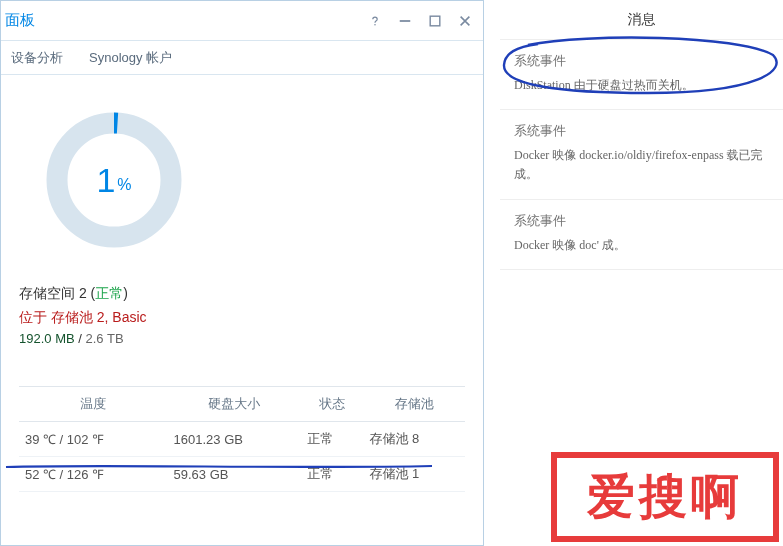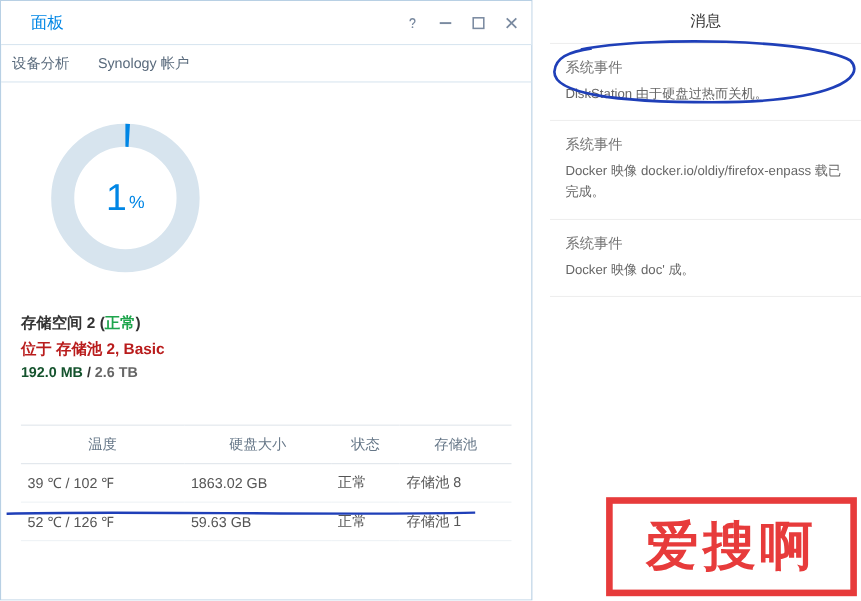--- a/index.html
+++ b/index.html
@@ -20,21 +20,21 @@
   height: 546px;
   border: 1px solid #b8d0e4;
   background: #fff;
 }
 .titlebar {
   height: 40px;
   background: #fff;
   border-bottom: 1px solid #d9e6f0;
   display: flex;
   align-items: center;
-  padding: 0 27px;
+  padding: 0 4px;
   position: relative;
 }
 .titlebar .title {
   color: #0086e5;
   font-size: 15px;
   font-weight: 500;
 }
 .titlebar .controls {
   position: absolute;
   right: 10px;
@@ -78,21 +78,21 @@
 .donut .center {
   position: absolute;
   top: 0; left: 0; right: 0; bottom: 0;
   display: flex;
   align-items: center;
   justify-content: center;
   color: #0086e5;
 }
 .donut .center .num { font-size: 34px; font-weight: 300; }
 .donut .center .pct { font-size: 16px; margin-left: 2px; margin-top: 10px; }
-.vol-info { margin-top: 0; font-weight: bold; }
+.vol-info { margin-top: 0; }
 .vol-title { font-size: 14px; margin-bottom: 6px; }
 .vol-status { color: #1fa54d; }
 .vol-sub { color: #b91c1c; font-size: 14px; margin-bottom: 4px; }
 .vol-size .used { color: #14532d; }
 .vol-size .total { color: #666; }
 .disk-table {
   margin-top: 40px;
   width: 100%;
   border-collapse: collapse;
 }
@@ -118,20 +118,21 @@
   width: 430px;
   height: 8px;
   pointer-events: none;
 }
 .msg-panel {
   position: absolute;
   left: 500px; top: 0;
   width: 283px;
   height: 430px;
   background: #fff;
+  font-family: Liberation Serif, serif;
 }
 .msg-header {
   height: 40px;
   display: flex;
   align-items: center;
   justify-content: center;
   font-size: 14px;
   color: #333;
   border-bottom: 1px solid #eee;
 }
@@ -243,21 +244,21 @@
         <tr>
           <th>温度</th>
           <th>硬盘大小</th>
           <th>状态</th>
           <th>存储池</th>
         </tr>
       </thead>
       <tbody>
         <tr>
           <td>39 ℃ / 102 ℉</td>
-          <td>1863.02 GB</td>
+          <td>1601.23 GB</td>
           <td class="status-ok">正常</td>
           <td>存储池 8</td>
         </tr>
         <tr>
           <td>52 ℃ / 126 ℉</td>
           <td>59.63 GB</td>
           <td class="status-ok">正常</td>
           <td>存储池 1</td>
         </tr>
       </tbody>

